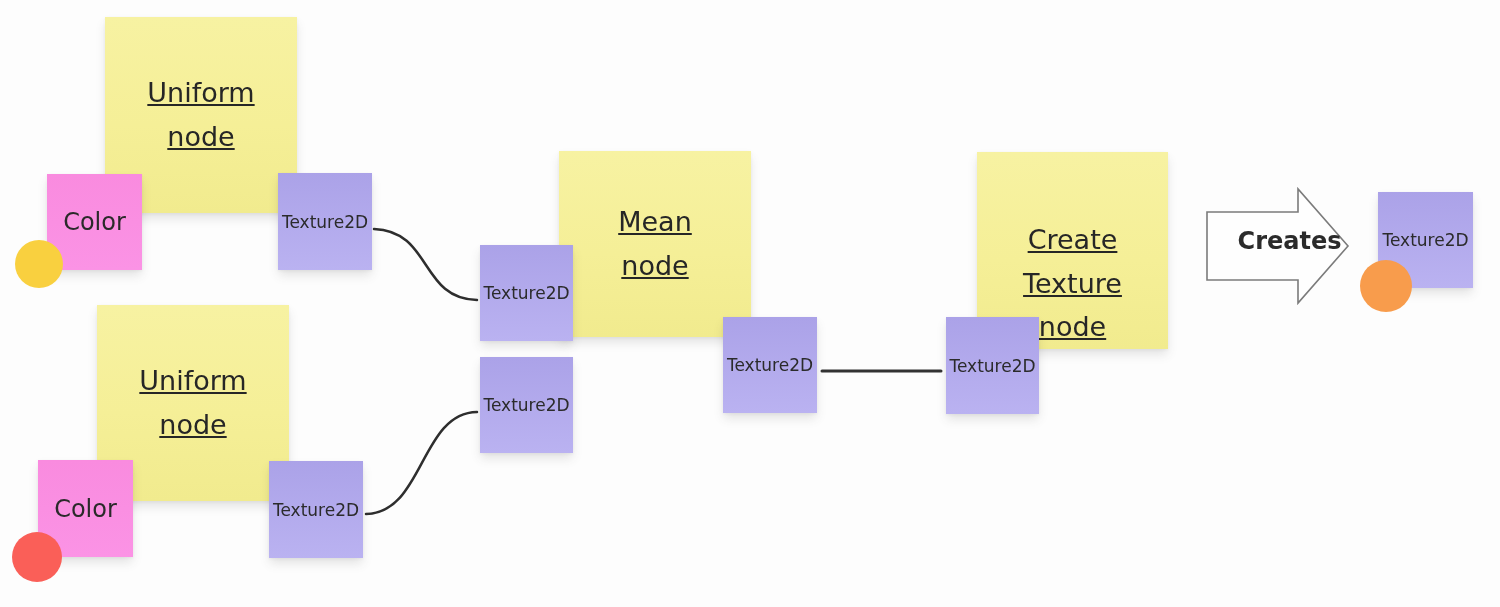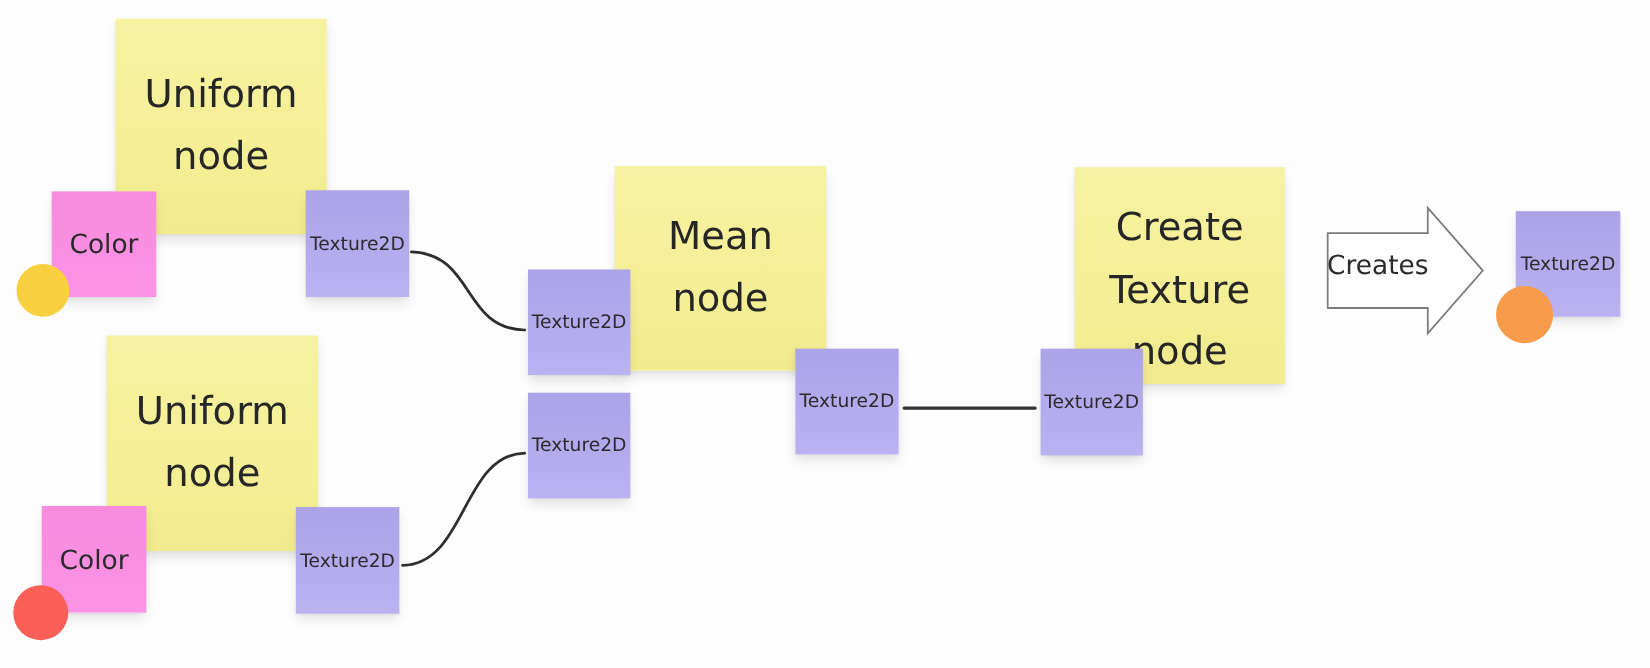--- a/index.html
+++ b/index.html
@@ -25,22 +25,23 @@
     text-align: center;
     box-shadow: 0 6px 10px -1px rgba(70,70,70,0.15), 0 1px 3px rgba(0,0,0,0.05);
   }
   .note .label {
     white-space: pre-line;
     pointer-events: none;
   }
   .note.yellow {
     background: linear-gradient(180deg, #f7f2a2 0%, #f5ef97 55%, #f1eb8e 100%);
     z-index: 2;
-    font-size: 35px; line-height: 1.62;
+    font-size: 27px; line-height: 1.62;
     color: #262626;
+    text-decoration: underline;
   }
   .note.pink {
     background: linear-gradient(180deg, #f98bdf 0%, #fb93e5 100%);
     z-index: 3;
     font-size: 24px;
     color: #2a2a2a;
   }
   .note.purple {
     background: linear-gradient(180deg, #aba2e8 0%, #bab2f1 100%);
     z-index: 3;
@@ -50,23 +51,23 @@
   
   .dot {
     position: absolute; border-radius: 50%; z-index: 4;
   }
   .dot.yellow { background: #f9d03f; }
   .dot.red    { background: #fa5f58; }
   .dot.orange { background: #f89c4c; }
   
   #creates-arrow-svg { position: absolute; left: 1204px; top: 186px; z-index: 3; }
   #creates-arrow-label {
-    position: absolute; left: 1207px; top: 212px; width: 91px; height: 57px;
+    position: absolute; left: 1244px; top: 212px; width: 91px; height: 57px;
     display: flex; align-items: center; justify-content: center;
-    font-size: 24px; color: #2b2b2b; z-index: 4;
+    font-size: 24px; color: #2b2b2b; z-index: 4; font-weight: bold;
   }
 </style>
 </head>
 <body>
 
 <div id="canvas">
 
   <svg id="connectors" width="1500" height="607" viewBox="0 0 1500 607">
     <path d="M 374 229 C 432 231, 420 299, 477 300" fill="none" stroke="#2e2e2e" stroke-width="2.5" stroke-linecap="round"></path>
     <path d="M 366 514 C 424 513, 420 413, 477 412" fill="none" stroke="#2e2e2e" stroke-width="2.5" stroke-linecap="round"></path>

